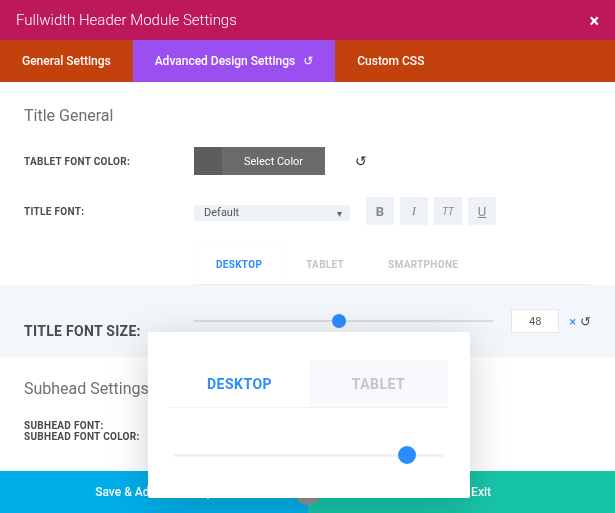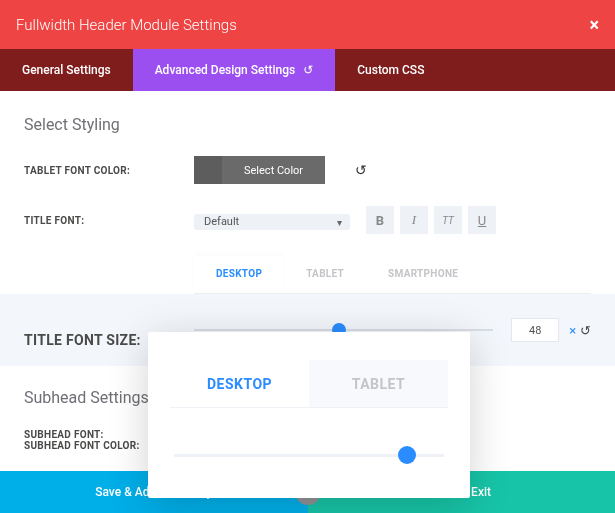--- a/index.html
+++ b/index.html
@@ -1,21 +1,21 @@
 <!DOCTYPE html>
 <html><head>
 <meta charset="utf-8">
 <style>
 * { box-sizing: border-box; margin: 0; padding: 0; font-family: -apple-system, BlinkMacSystemFont, "Segoe UI", Roboto, Helvetica, Arial, sans-serif; }
 body { width: 615px; height: 513px; background: #fff; overflow: hidden; position: relative; }
 
-.header { background: #ef4444; color: #fff; height: 49px; display: flex; align-items: center; justify-content: space-between; padding: 0 16px; font-size: 15px; font-weight: 300; }
+.header { background: #be185d; color: #fff; height: 40px; display: flex; align-items: center; justify-content: space-between; padding: 0 16px; font-size: 15px; font-weight: 300; }
 .close-x { font-size: 18px; cursor: pointer; font-weight: 700; }
 
-.tabs { background: #7f1d1d; height: 42px; display: flex; align-items: stretch; color: #fff; font-size: 12px; }
+.tabs { background: #c2410c; height: 42px; display: flex; align-items: stretch; color: #fff; font-size: 12px; }
 .tab { padding: 0 22px; display: flex; align-items: center; cursor: pointer; font-weight: 500; }
 .tab.active { background: #9b4ff0; }
 .tab .reset-ico { margin-left: 8px; }
 
 .content { padding: 24px 24px 0 24px; }
 .section-title { color: #6f6f76; font-size: 16px; font-weight: 400; margin-bottom: 22px; }
 
 .row { display: flex; align-items: center; margin-bottom: 22px; }
 .row-label { width: 170px; color: #4a4a49; font-size: 10px; font-weight: 700; letter-spacing: 0.3px; }
 
@@ -73,21 +73,21 @@
 <div class="tabs">
   <div class="tab">General Settings</div>
   <div class="tab active">
     <span>Advanced Design Settings</span>
     <span class="reset-ico">↺</span>
   </div>
   <div class="tab">Custom CSS</div>
 </div>
 
 <div class="content">
-  <div class="section-title">Select Styling</div>
+  <div class="section-title">Title General</div>
 
   <div class="row">
     <div class="row-label">TABLET FONT COLOR:</div>
     <div class="color-swatch"></div>
     <button class="select-color-btn">Select Color</button>
     <span class="reset-dark">↺</span>
   </div>
 
   <div class="row">
     <div class="row-label">TITLE FONT:</div>

